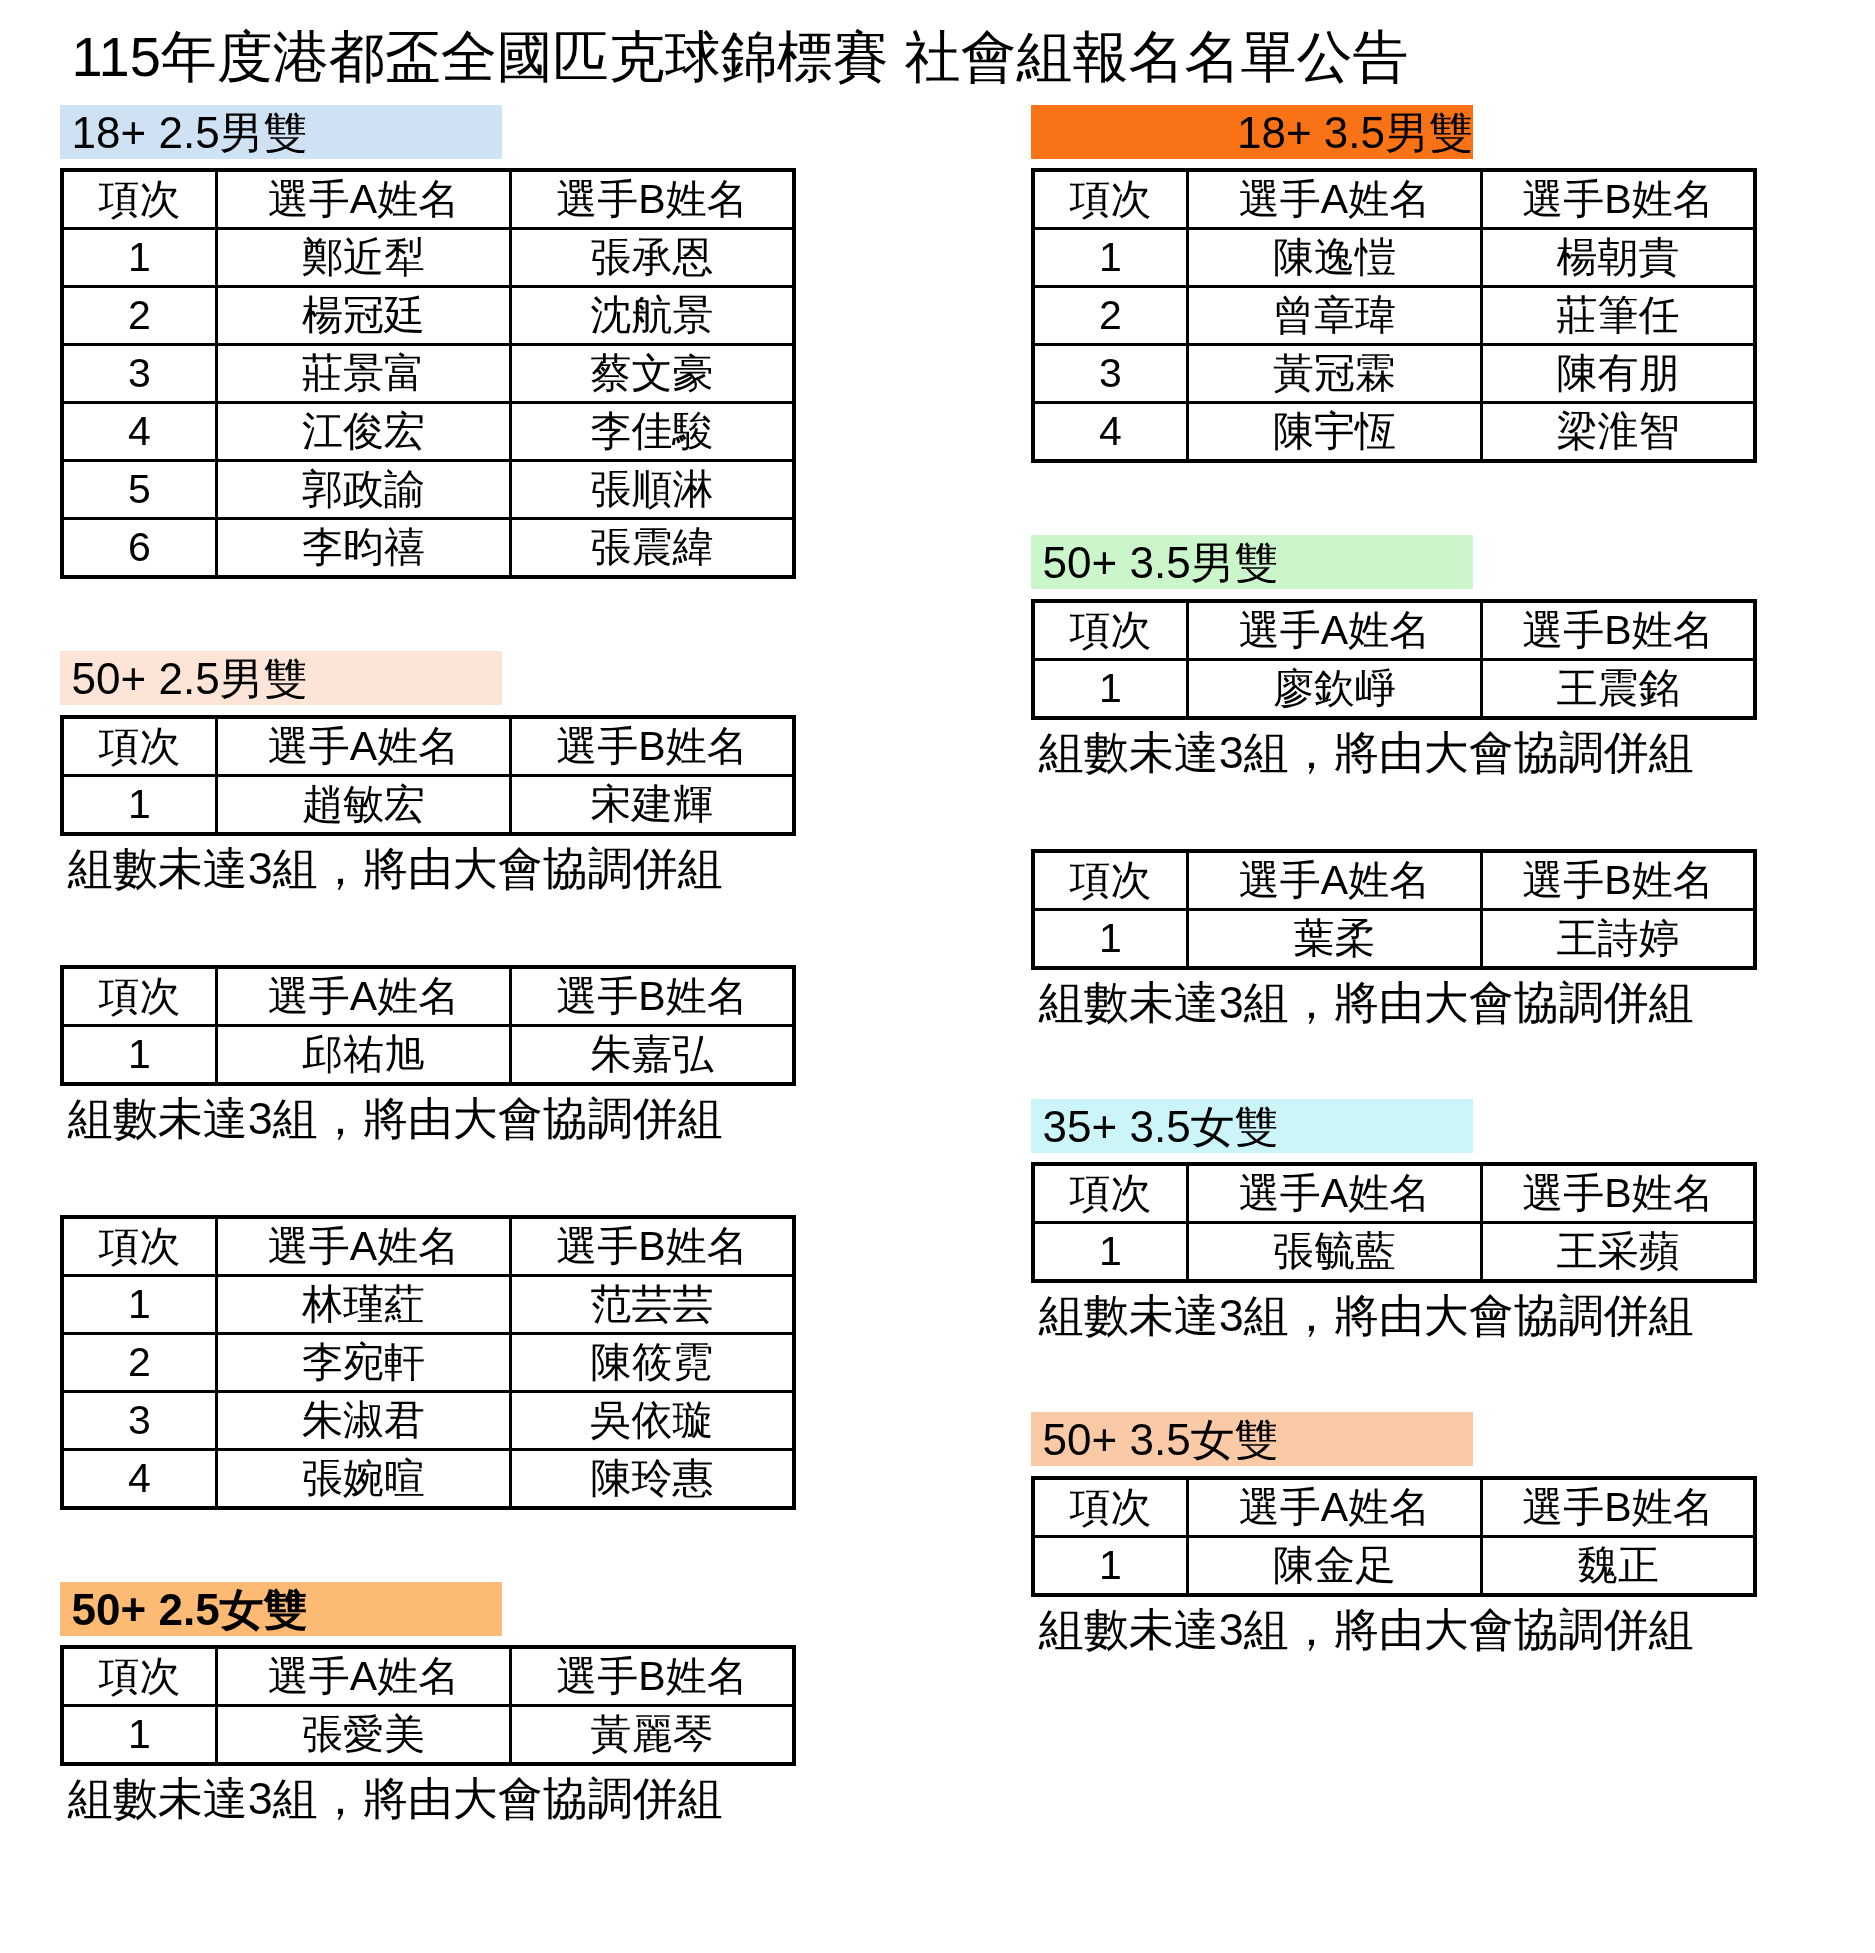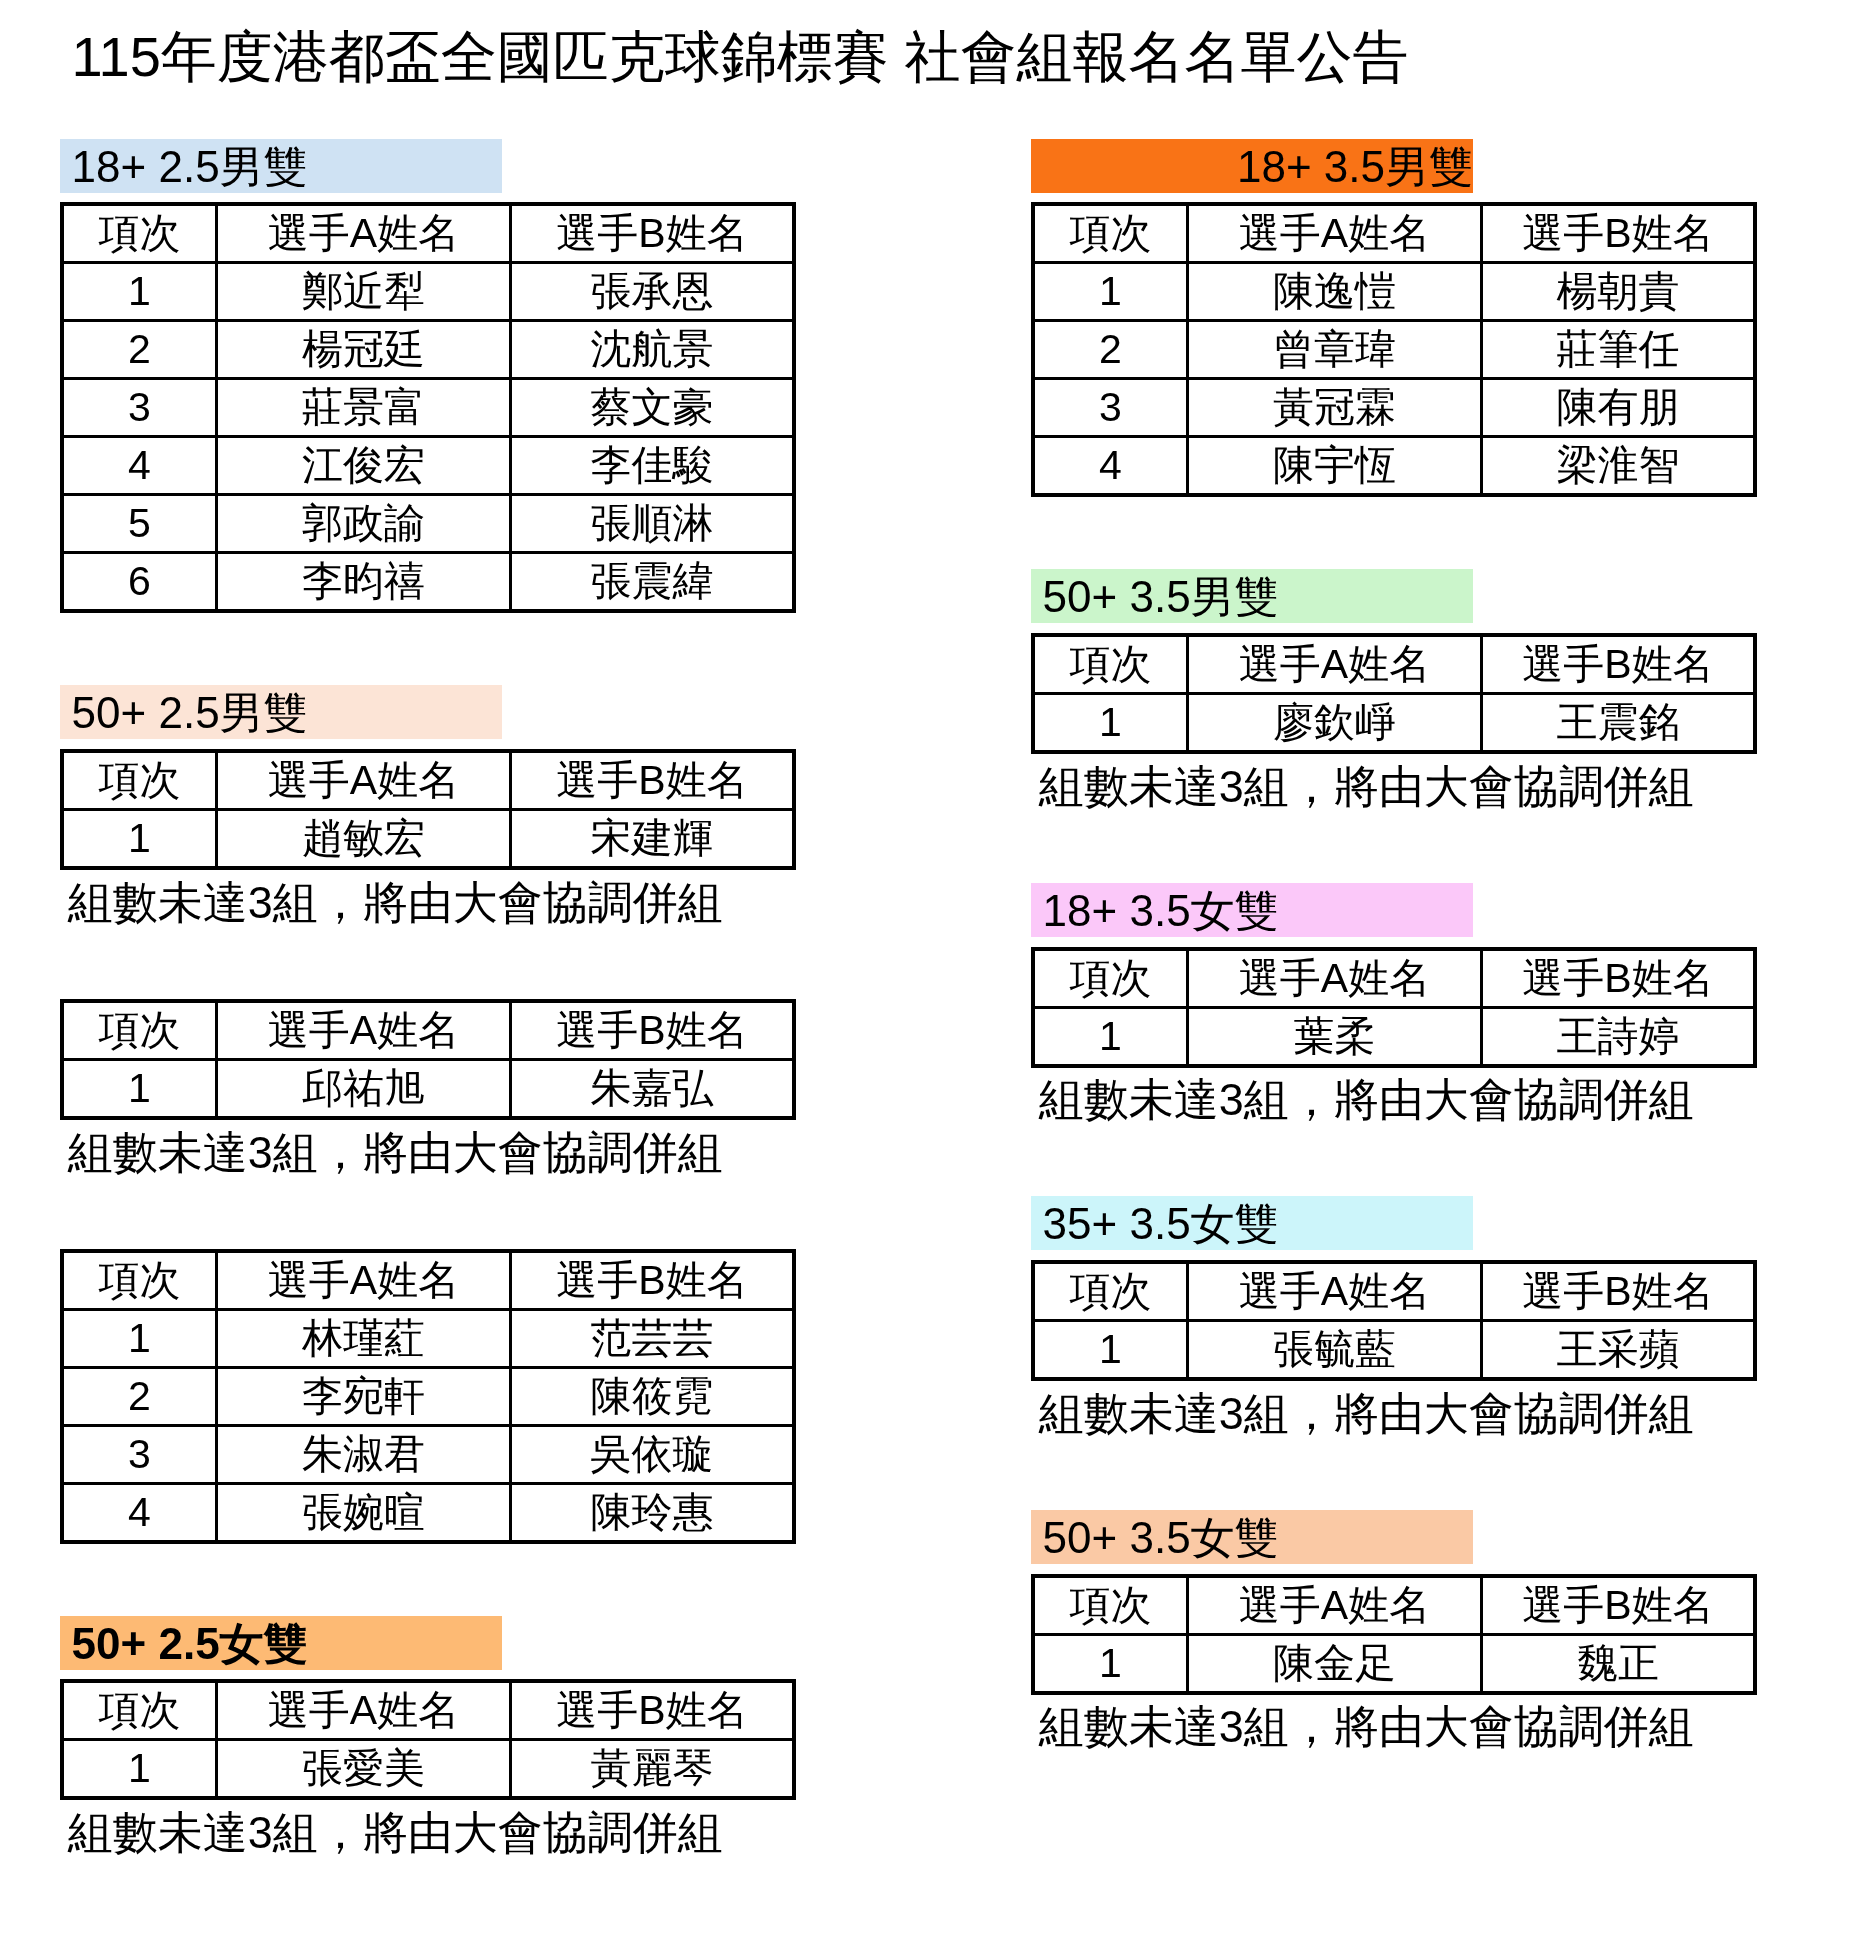--- a/index.html
+++ b/index.html
@@ -32,21 +32,20 @@
     width: 736px;
     margin-right: 235px;
     flex: none;
   }
   .col-right {
     width: 726px;
     flex: none;
   }
   .sec {
     margin-bottom: 72px;
-    margin-top: 34px;
   }
   .bar {
     width: 442px;
     height: 54px;
     line-height: 56px;
     font-size: 44px;
     padding-left: 11.6px;
     box-sizing: border-box;
     margin-bottom: 9.7px;
     white-space: nowrap;
@@ -270,21 +269,20 @@
             <td>1</td>
             <td>廖欽崢</td>
             <td>王震銘</td>
           </tr>
         </tbody>
           </table>
         <div class="note">組數未達3組，將由大會協調併組</div>
       </div>
 
       <div class="sec">
-        <div class="bar" style="background-color: rgb(251, 200, 249);">18+ 3.5女雙</div>
         <table class="tbl">
           <tbody>
               <tr>
             <th class="c1">項次</th>
             <th class="c2">選手A姓名</th>
             <th>選手B姓名</th>
           </tr>
           <tr>
             <td>1</td>
             <td>葉柔</td>

